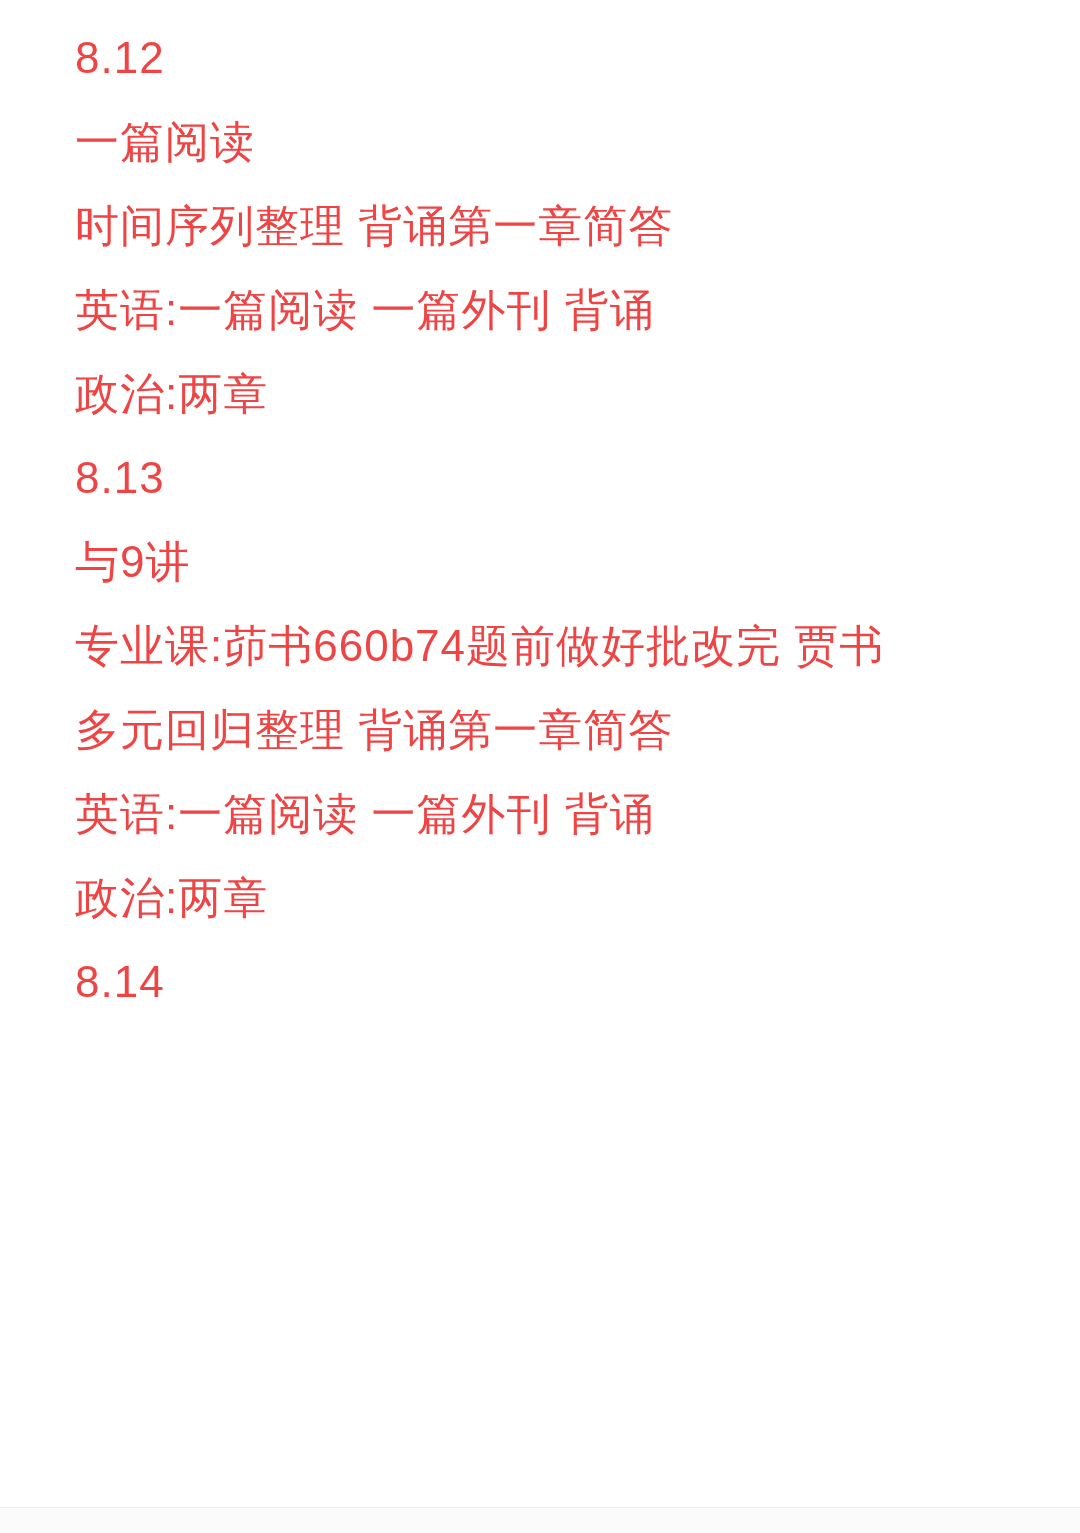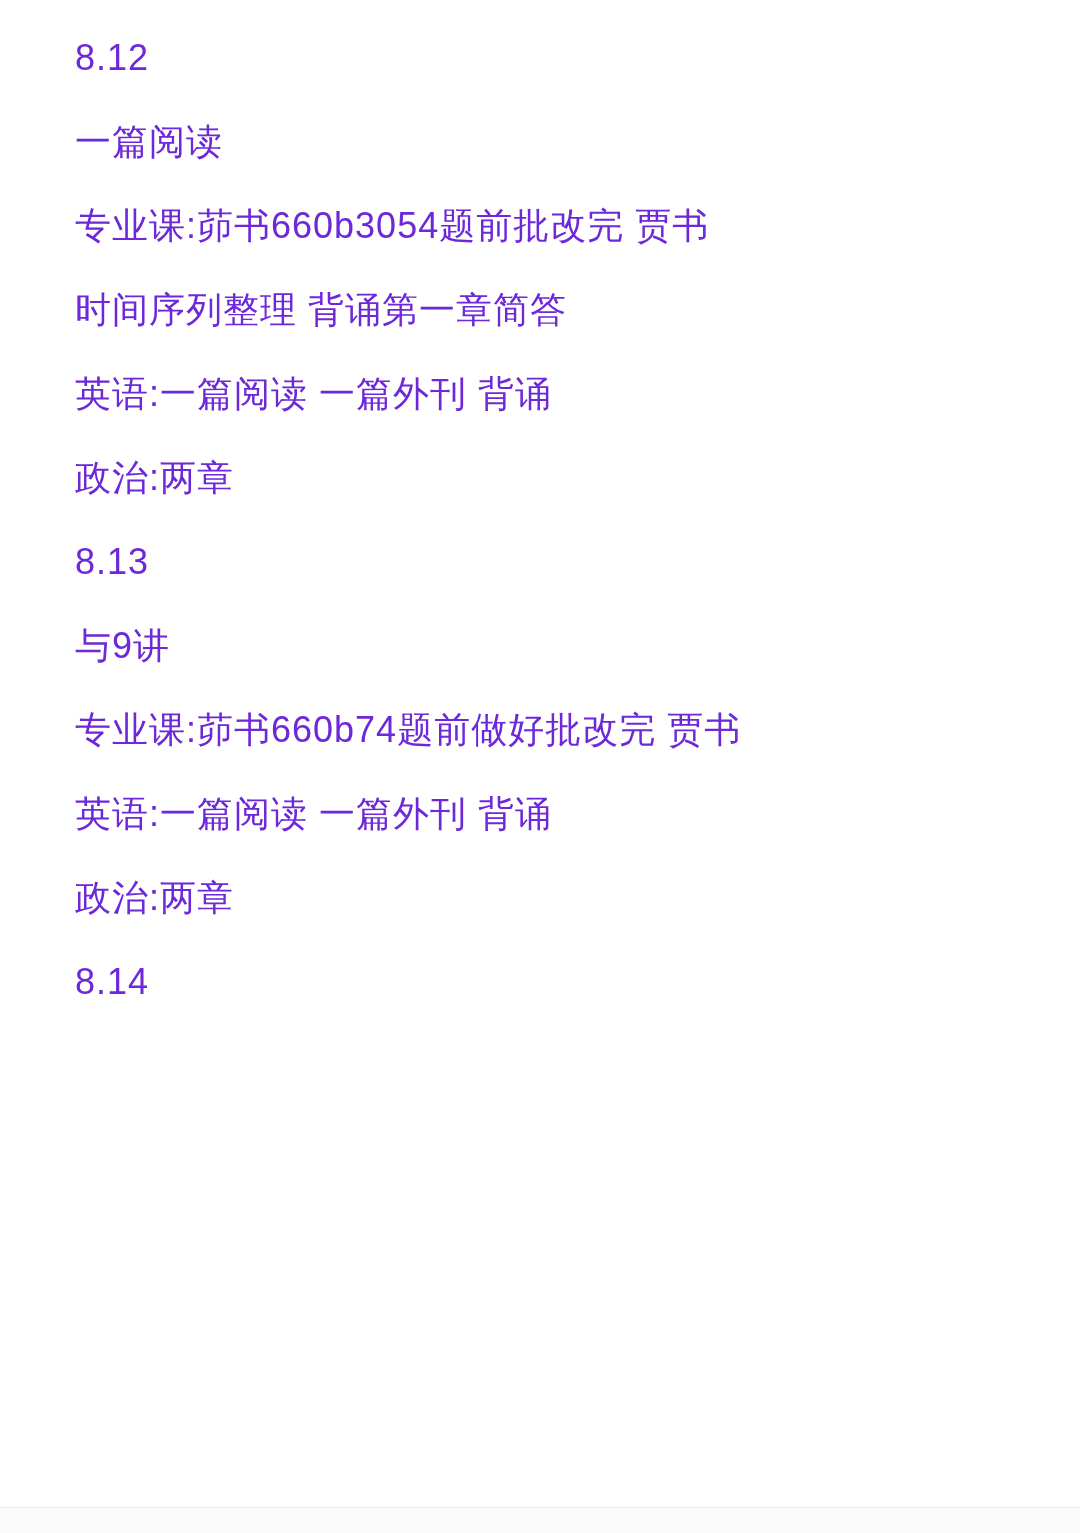--- a/index.html
+++ b/index.html
@@ -19,46 +19,46 @@
     top: 0;
     left: 0;
     width: 1080px;
     padding: 16px 40px 0 75px;
     box-sizing: border-box;
     color: #2b2b2b;
   }
   .line {
     height: 84px;
     line-height: 84px;
-    font-size: 36px;
+    font-size: 44px;
     letter-spacing: 1px;
     white-space: nowrap;
-    color: #6d28d9;
+    color: #ef4444;
   }
   .bottom-strip {
     position: absolute;
     left: 0;
     right: 0;
     top: 1507px;
     height: 26px;
     background: #fbfbfb;
     border-top: 1px solid #ececec;
   }
 </style>
 </head>
 <body>
 
 <div class="note">
   <div class="line">8.12</div>
   <div class="line">一篇阅读</div>
-  <div class="line">专业课:茆书660b3054题前批改完 贾书</div>
   <div class="line">时间序列整理 背诵第一章简答</div>
   <div class="line">英语:一篇阅读 一篇外刊 背诵</div>
   <div class="line">政治:两章</div>
   <div class="line">8.13</div>
   <div class="line">与9讲</div>
   <div class="line">专业课:茆书660b74题前做好批改完 贾书</div>
+  <div class="line">多元回归整理 背诵第一章简答</div>
   <div class="line">英语:一篇阅读 一篇外刊 背诵</div>
   <div class="line">政治:两章</div>
   <div class="line">8.14</div>
 </div>
 
 <div class="bottom-strip"></div>
 
 </body></html>

